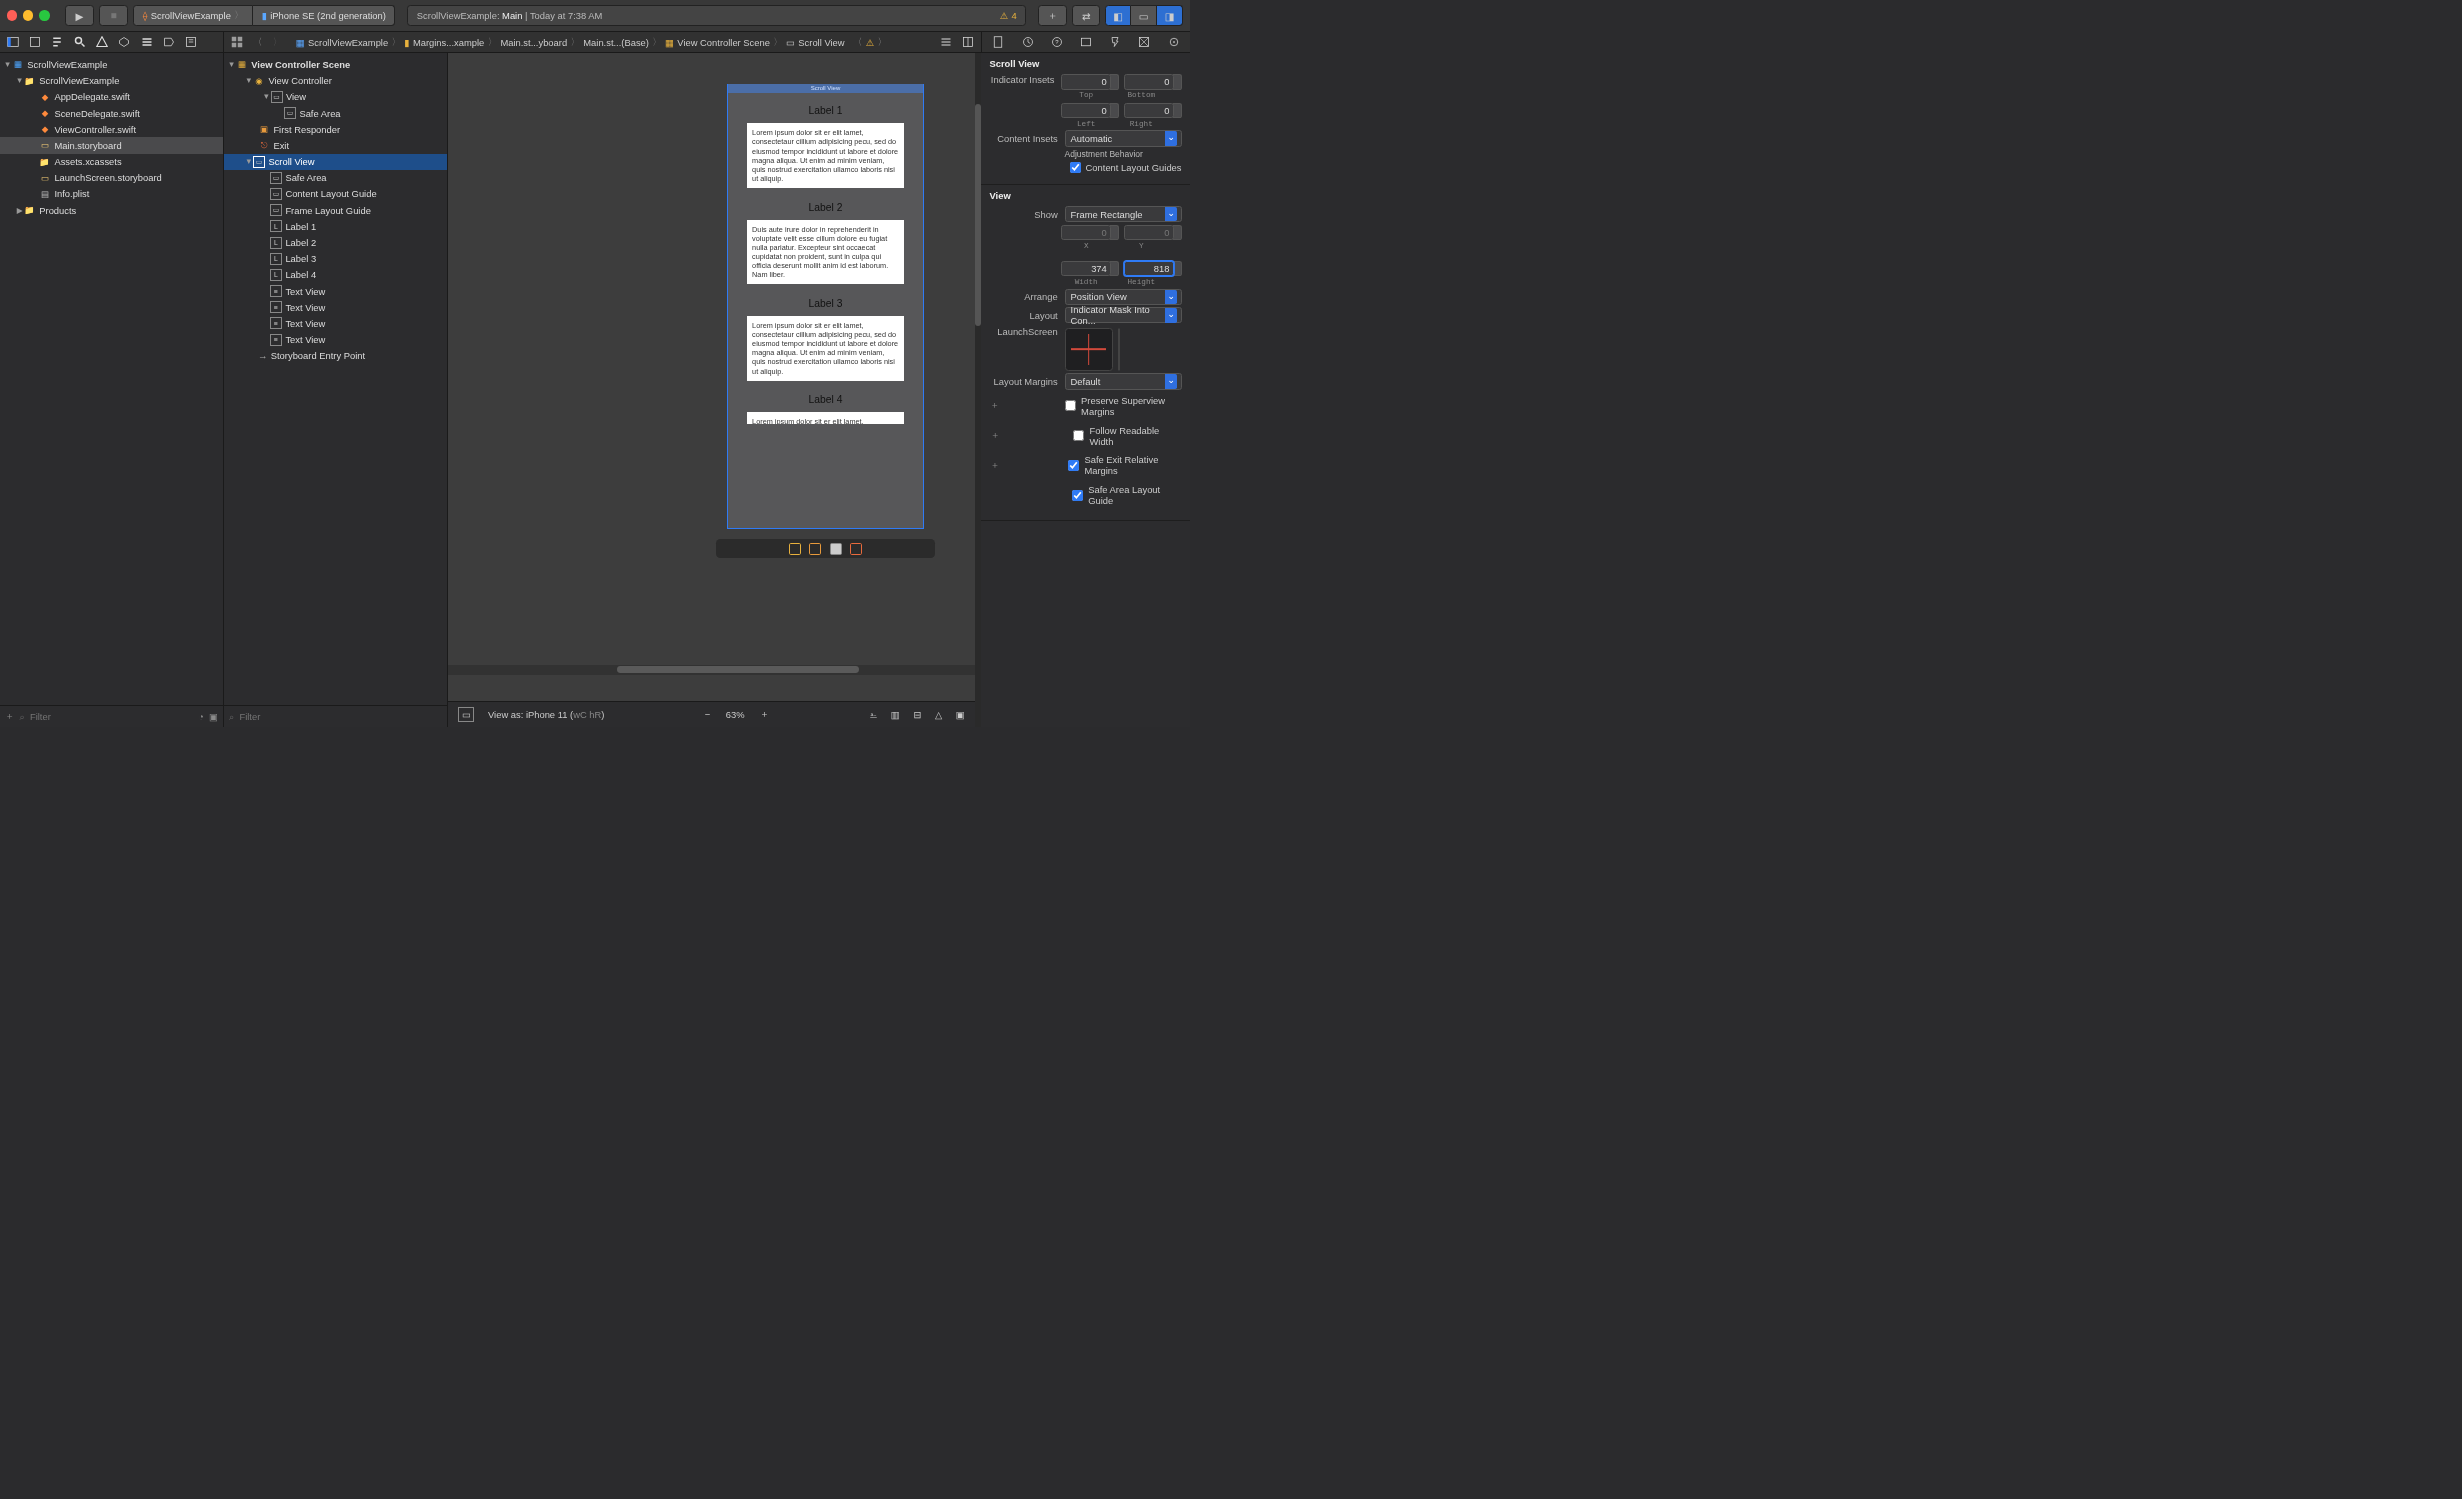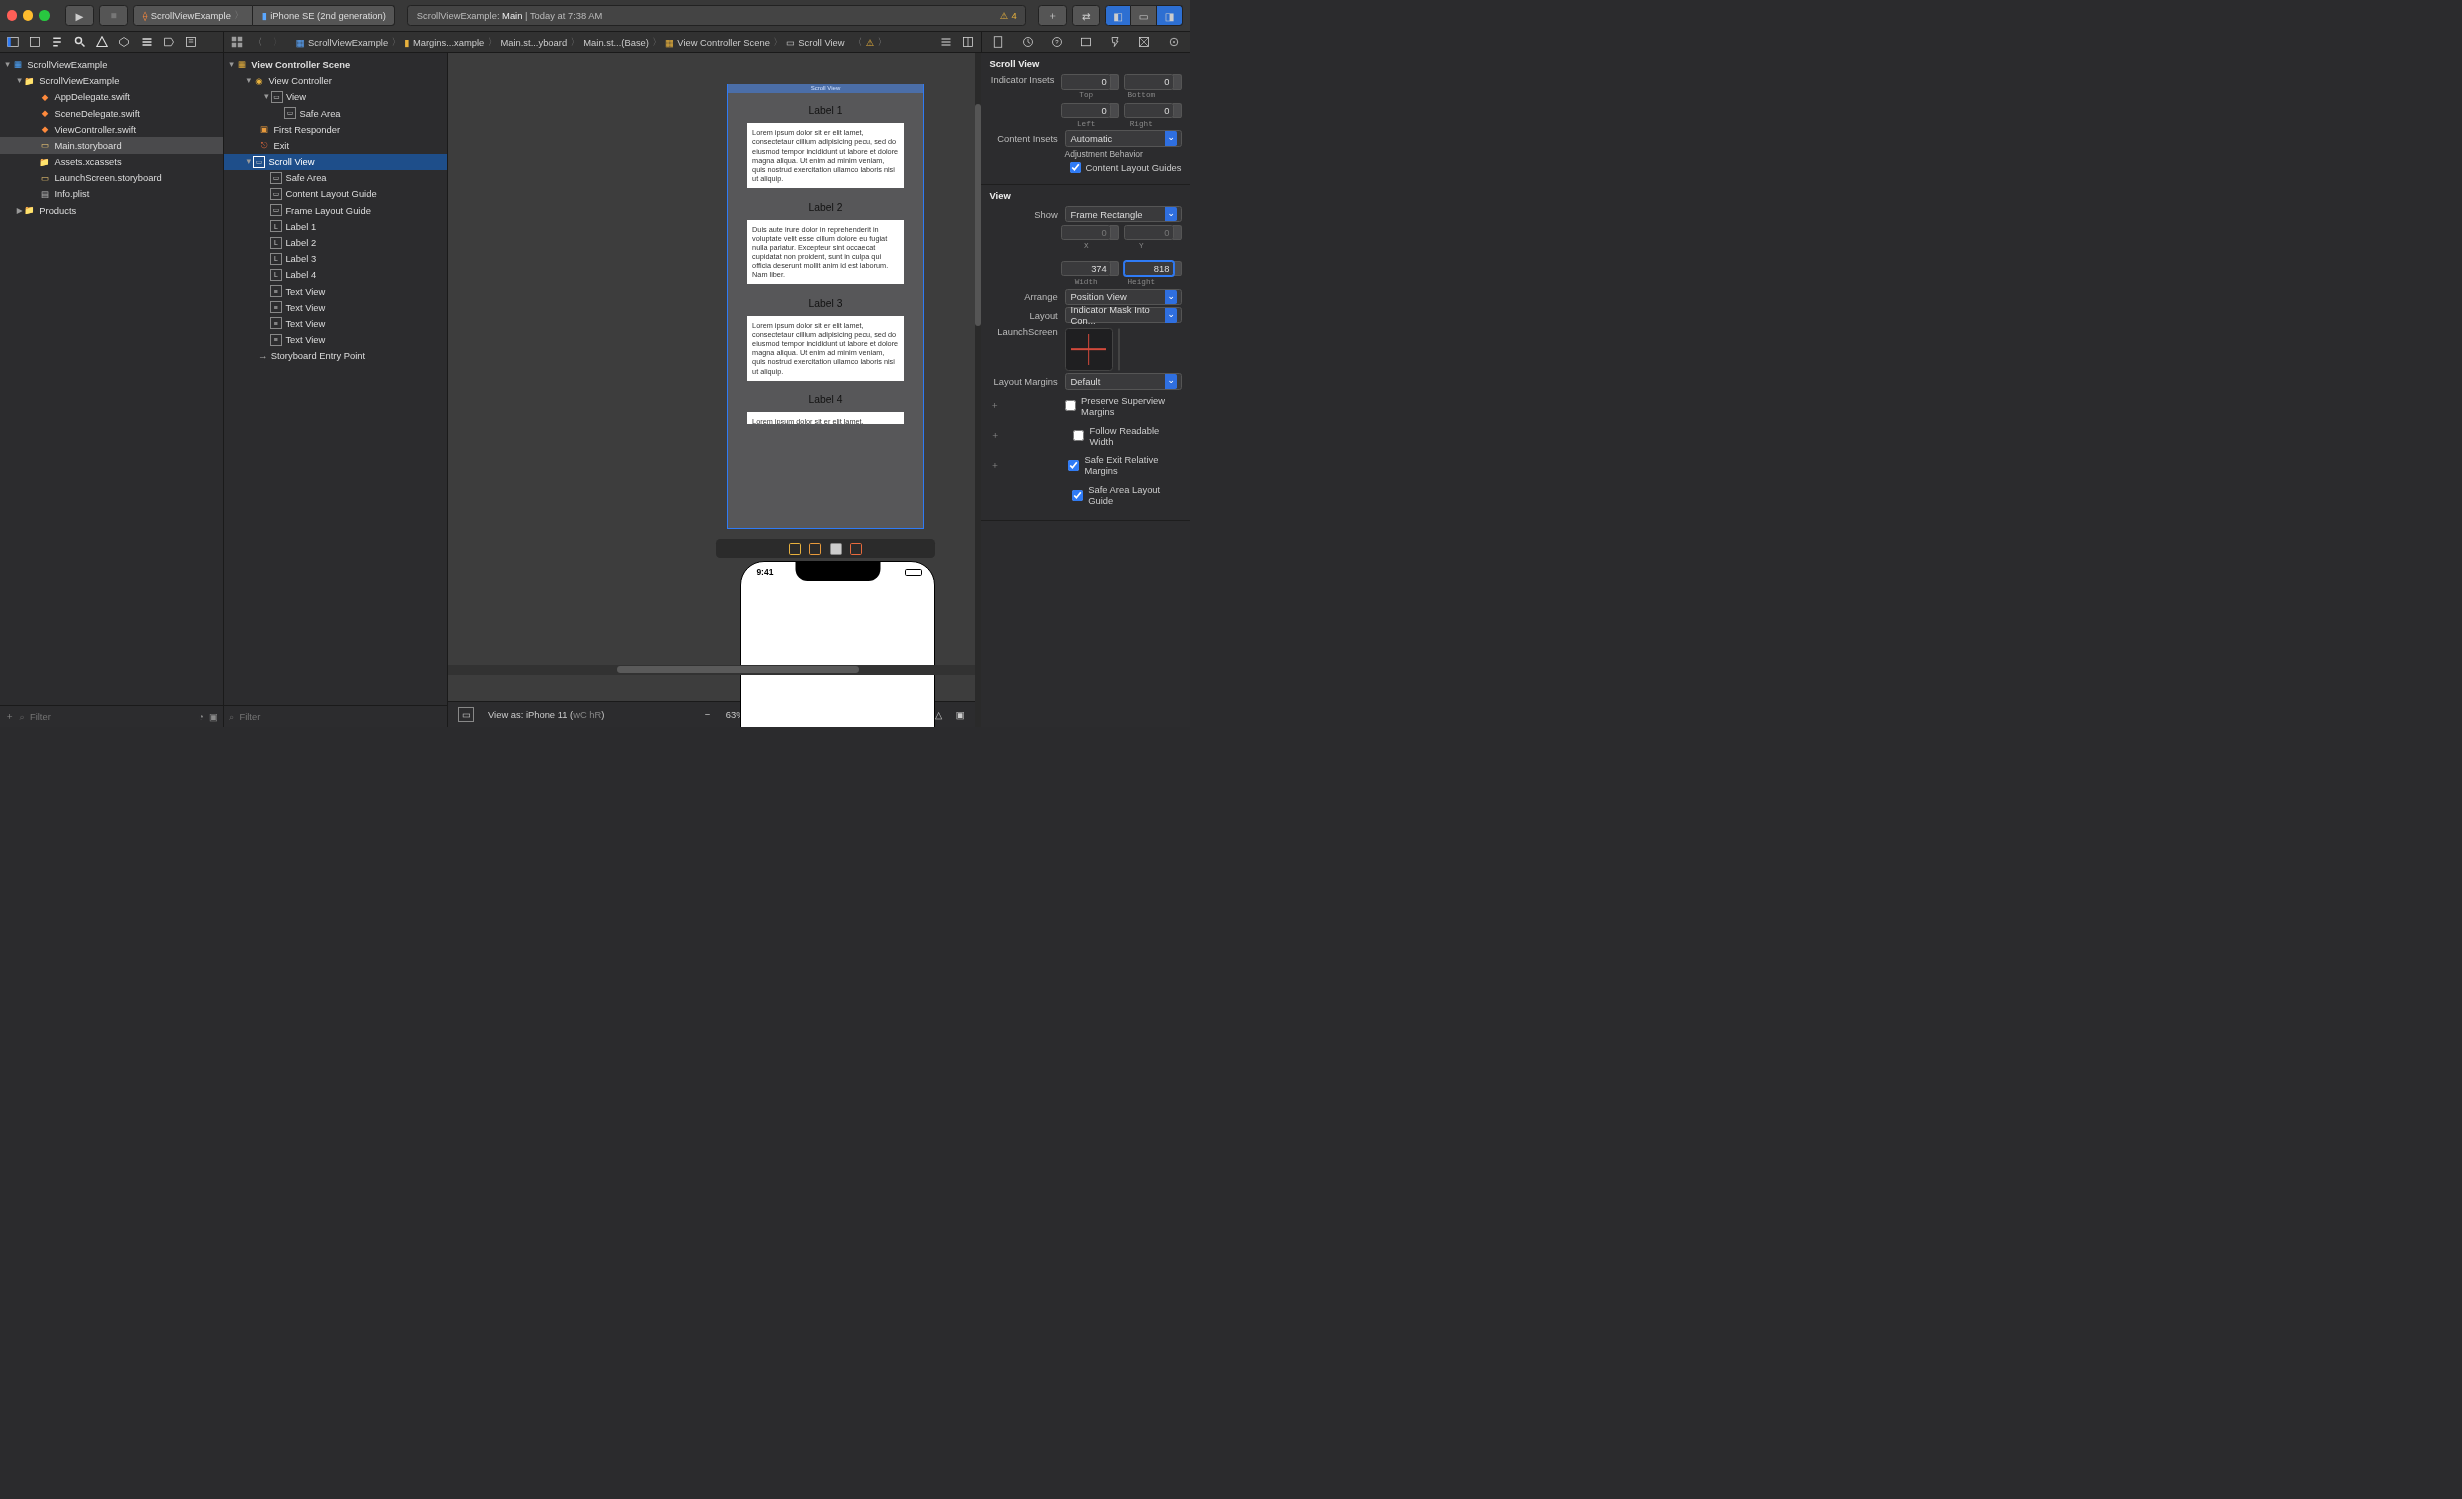--- a/index.html
+++ b/index.html
@@ -394,25 +394,20 @@
           <div class="ib-label">Label 4</div>
           <div class="ib-text" style="height:12px;overflow:hidden">Lorem ipsum dolor sit er elit lamet,</div>
         </div>
       </div>
       <div class="control-bar">
         <span style="border-color:#e8b13d"></span>
         <span style="border-color:#e89a3c"></span>
         <span style="background:#ccc"></span>
         <span style="border-color:#e86a3c"></span>
       </div>
-      <div class="phone">
-        <div class="notch"></div>
-        <div class="time">9:41</div>
-        <div class="batt"></div>
-      </div>
       <div class="h-scroll">
           <div class="h-thumb"></div>
         </div>
     </div>
     <div class="canvas-bottom">
       <span style="border:0.9px solid #888;padding:0.9px 2.6px">▭</span>
       <span>
         <span>View as: iPhone 11 (</span><span style="color:#888">wC hR</span><span>)</span>
       </span>
       <div class="zoom">

